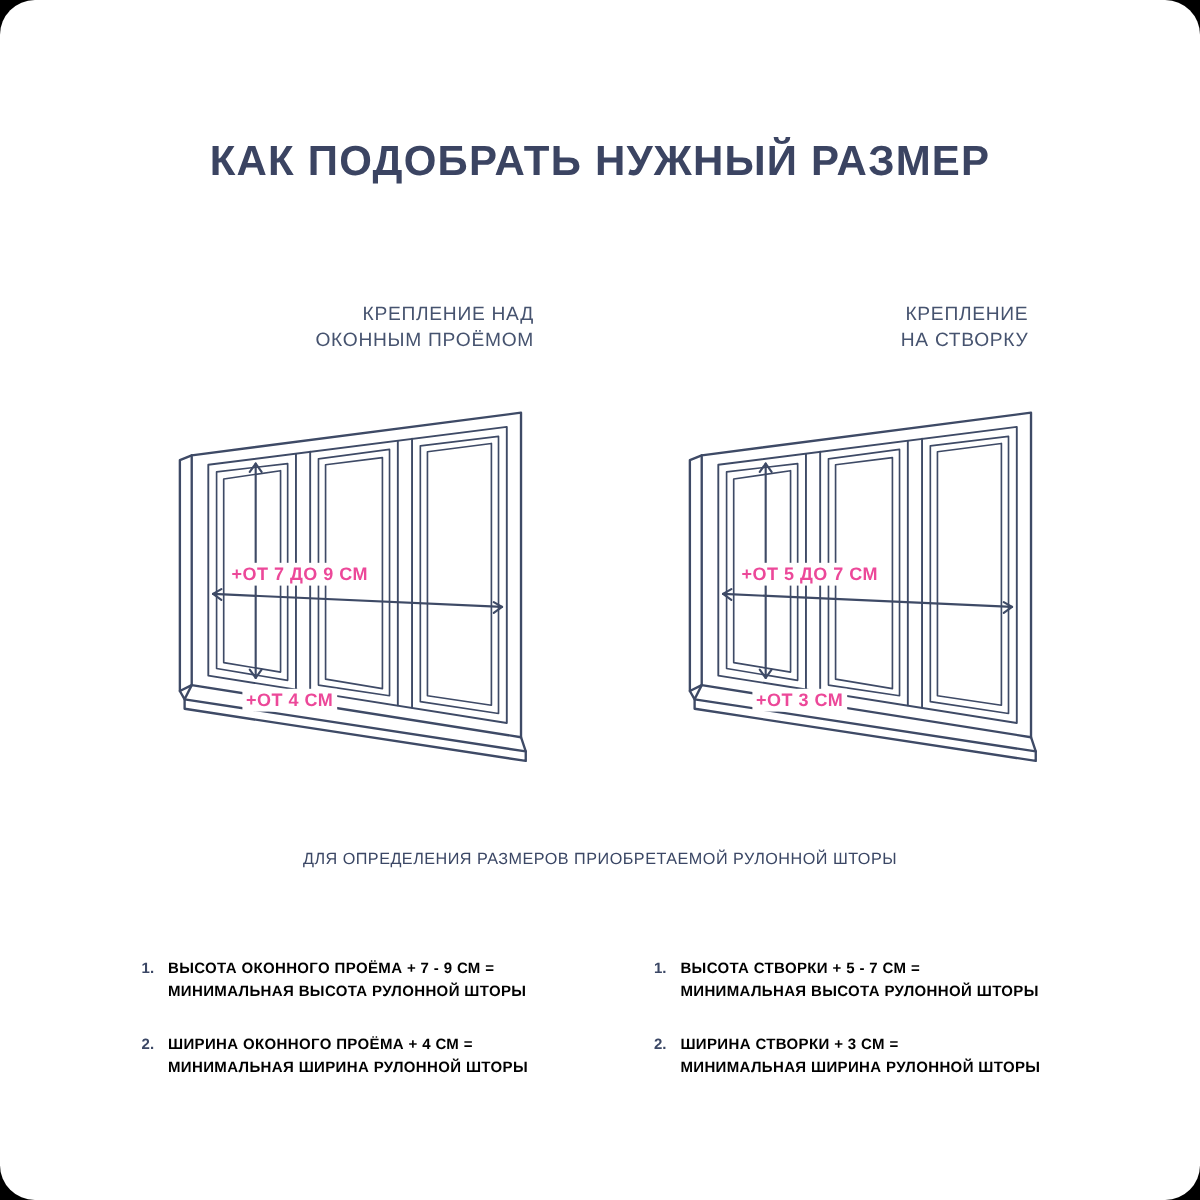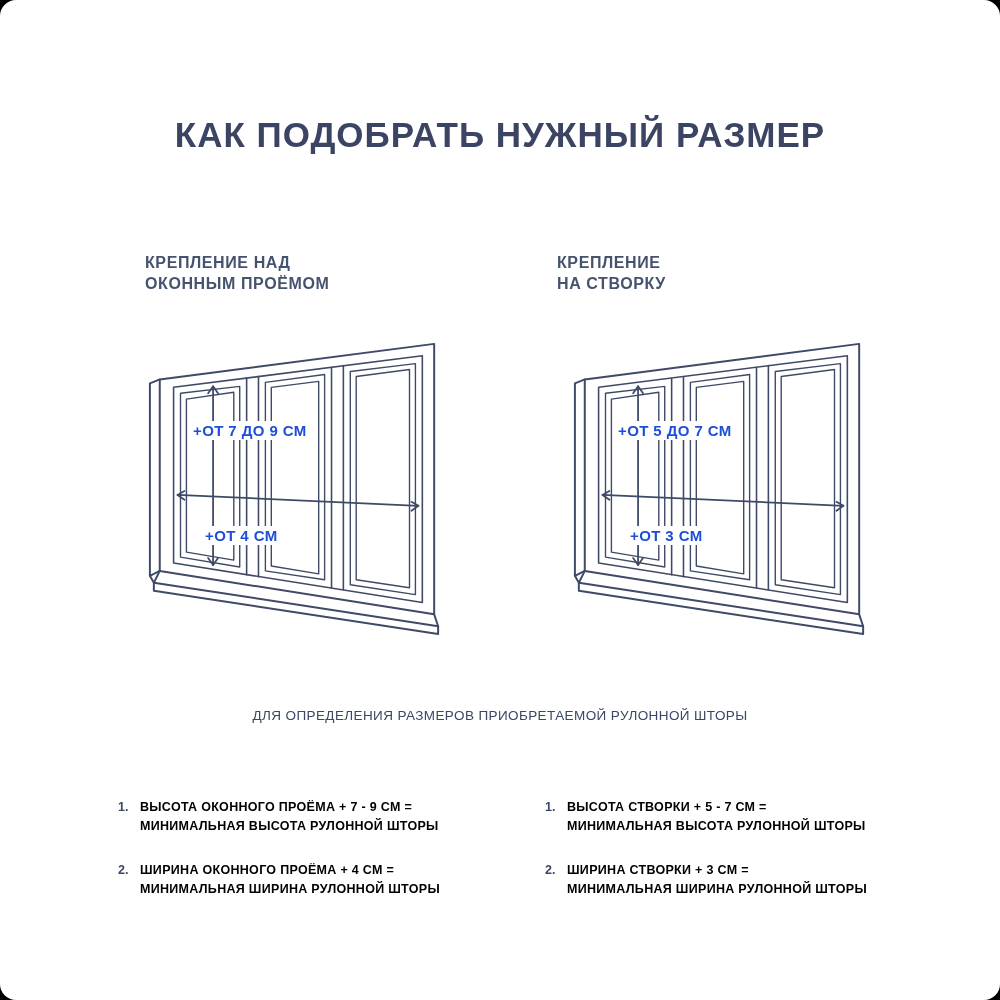--- a/index.html
+++ b/index.html
@@ -1,40 +1,40 @@
 <!DOCTYPE html>
 <html><head>
 <meta charset="utf-8">
 <style>
   html,body{margin:0;padding:0;background:#000;}
   .page{
     position:relative;width:1000px;height:1000px;margin:0 auto;
-    background:#ffffff;border-radius:16px;overflow:hidden;
+    background:#ffffff;border-radius:29px;overflow:hidden;
     font-family:"Liberation Sans","DejaVu Sans",sans-serif;
     color:#3d4660;
   }
   .title{
     position:absolute;top:90px;left:0;width:1000px;
     text-align:center;font-weight:bold;font-size:35px;line-height:44px;
     letter-spacing:1px;color:#3b4462;
   }
   .subtitle{
-    position:absolute;top:252px;width:300px;text-align:left;
-    font-weight:bold;font-size:16px;line-height:21px;letter-spacing:.6px;
+    position:absolute;top:252px;width:300px;text-align:right;
+    font-weight:normal;font-size:16px;line-height:21px;letter-spacing:.6px;
     color:#46536f;
   }
   .subtitle-left{left:145px;}
   .subtitle-right{left:557px;}
   .window{position:absolute;top:334px;width:306px;height:312px;}
   .window-left{left:142px;}
   .window-right{left:567px;}
   .win-svg{position:absolute;left:0;top:0;width:306px;height:308px;}
   .win-label{
     position:absolute;font-weight:bold;font-size:15px;letter-spacing:.4px;
-    color:#1d4ed8;background:#ffffff;padding:1px 3px;white-space:nowrap;
+    color:#ec4899;background:#ffffff;padding:1px 3px;white-space:nowrap;margin-top:48px;
   }
   .lbl-height{left:48px;top:87px;}
   .lbl-width{left:60px;top:192px;}
   .instructions{
     position:absolute;top:706px;left:150px;width:700px;text-align:center;
     font-weight:normal;font-size:13.5px;line-height:20px;letter-spacing:.4px;
     color:#3b4765;
   }
   .calc-list{position:absolute;top:798px;width:370px;}
   .list-left{left:118px;}

